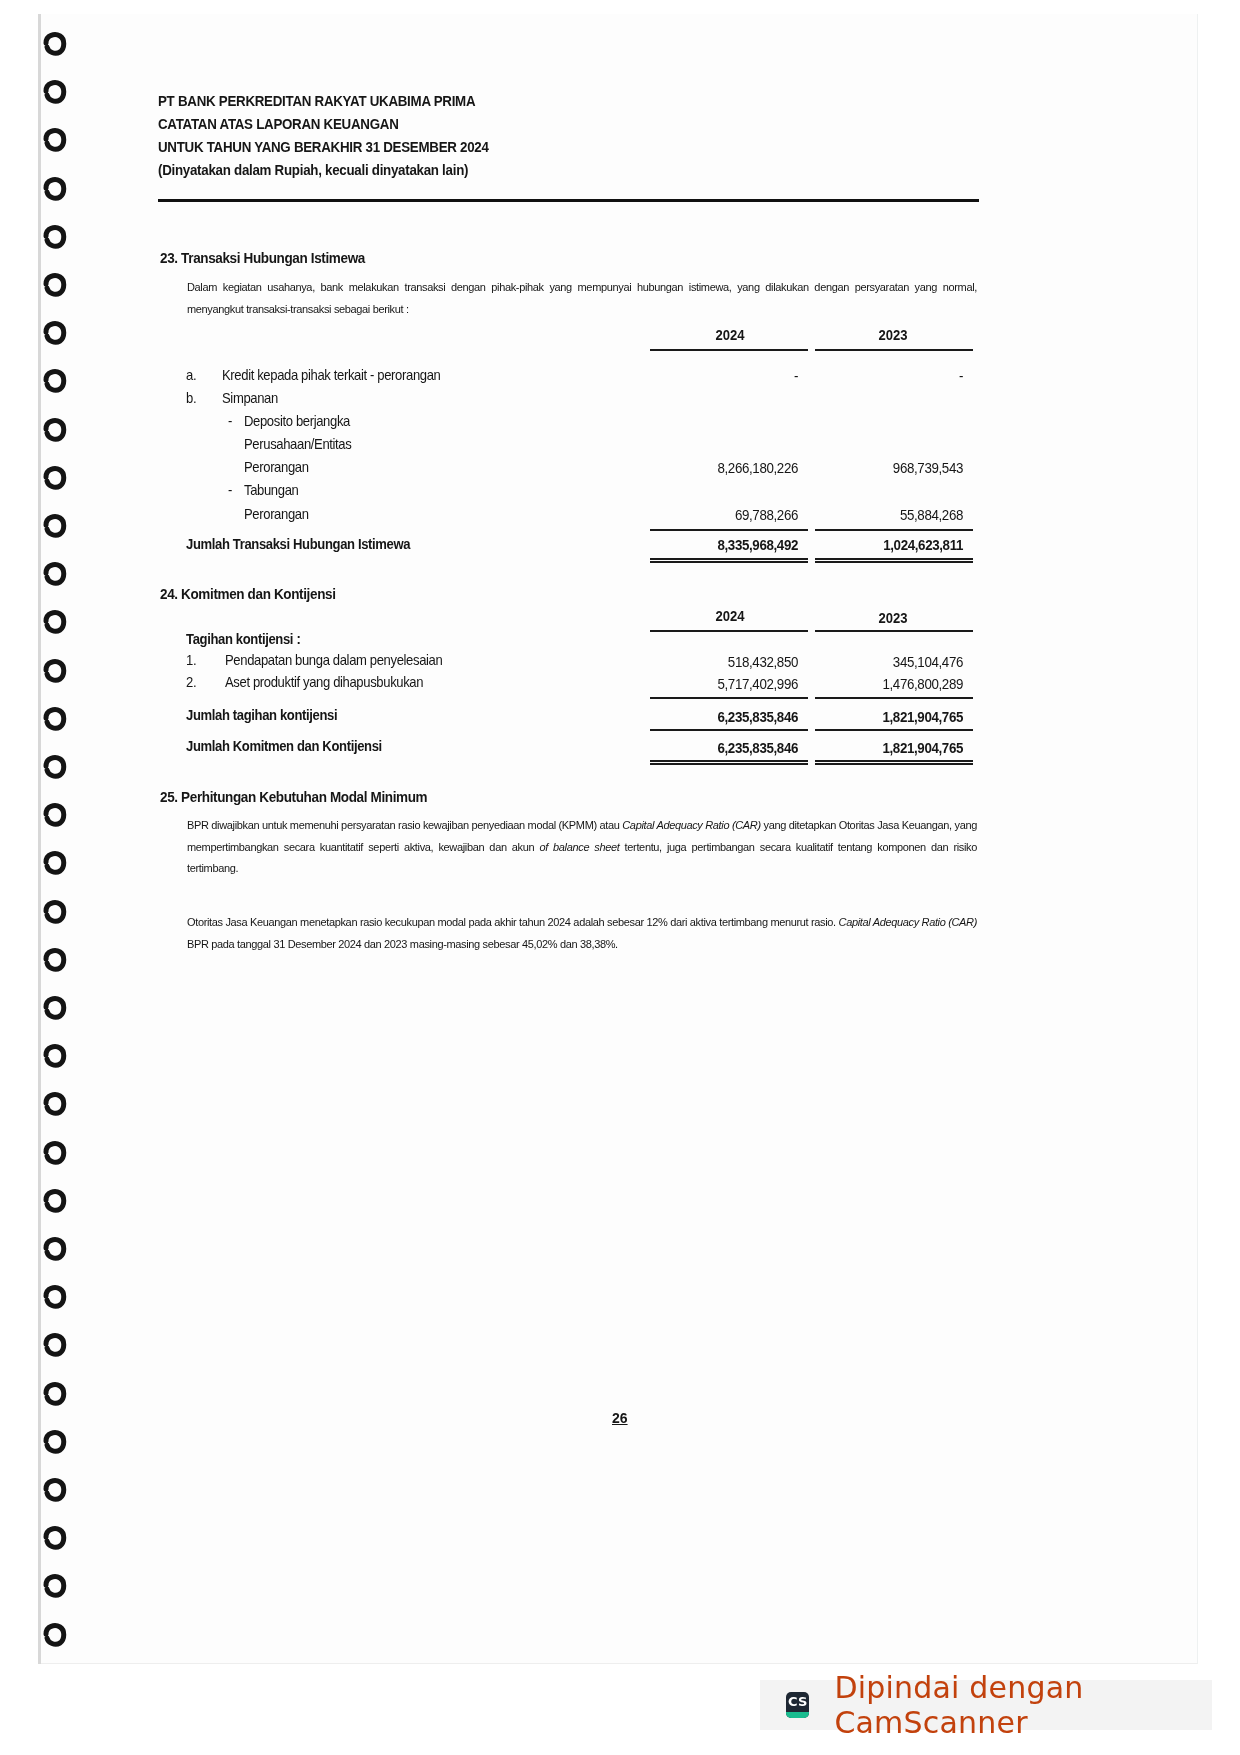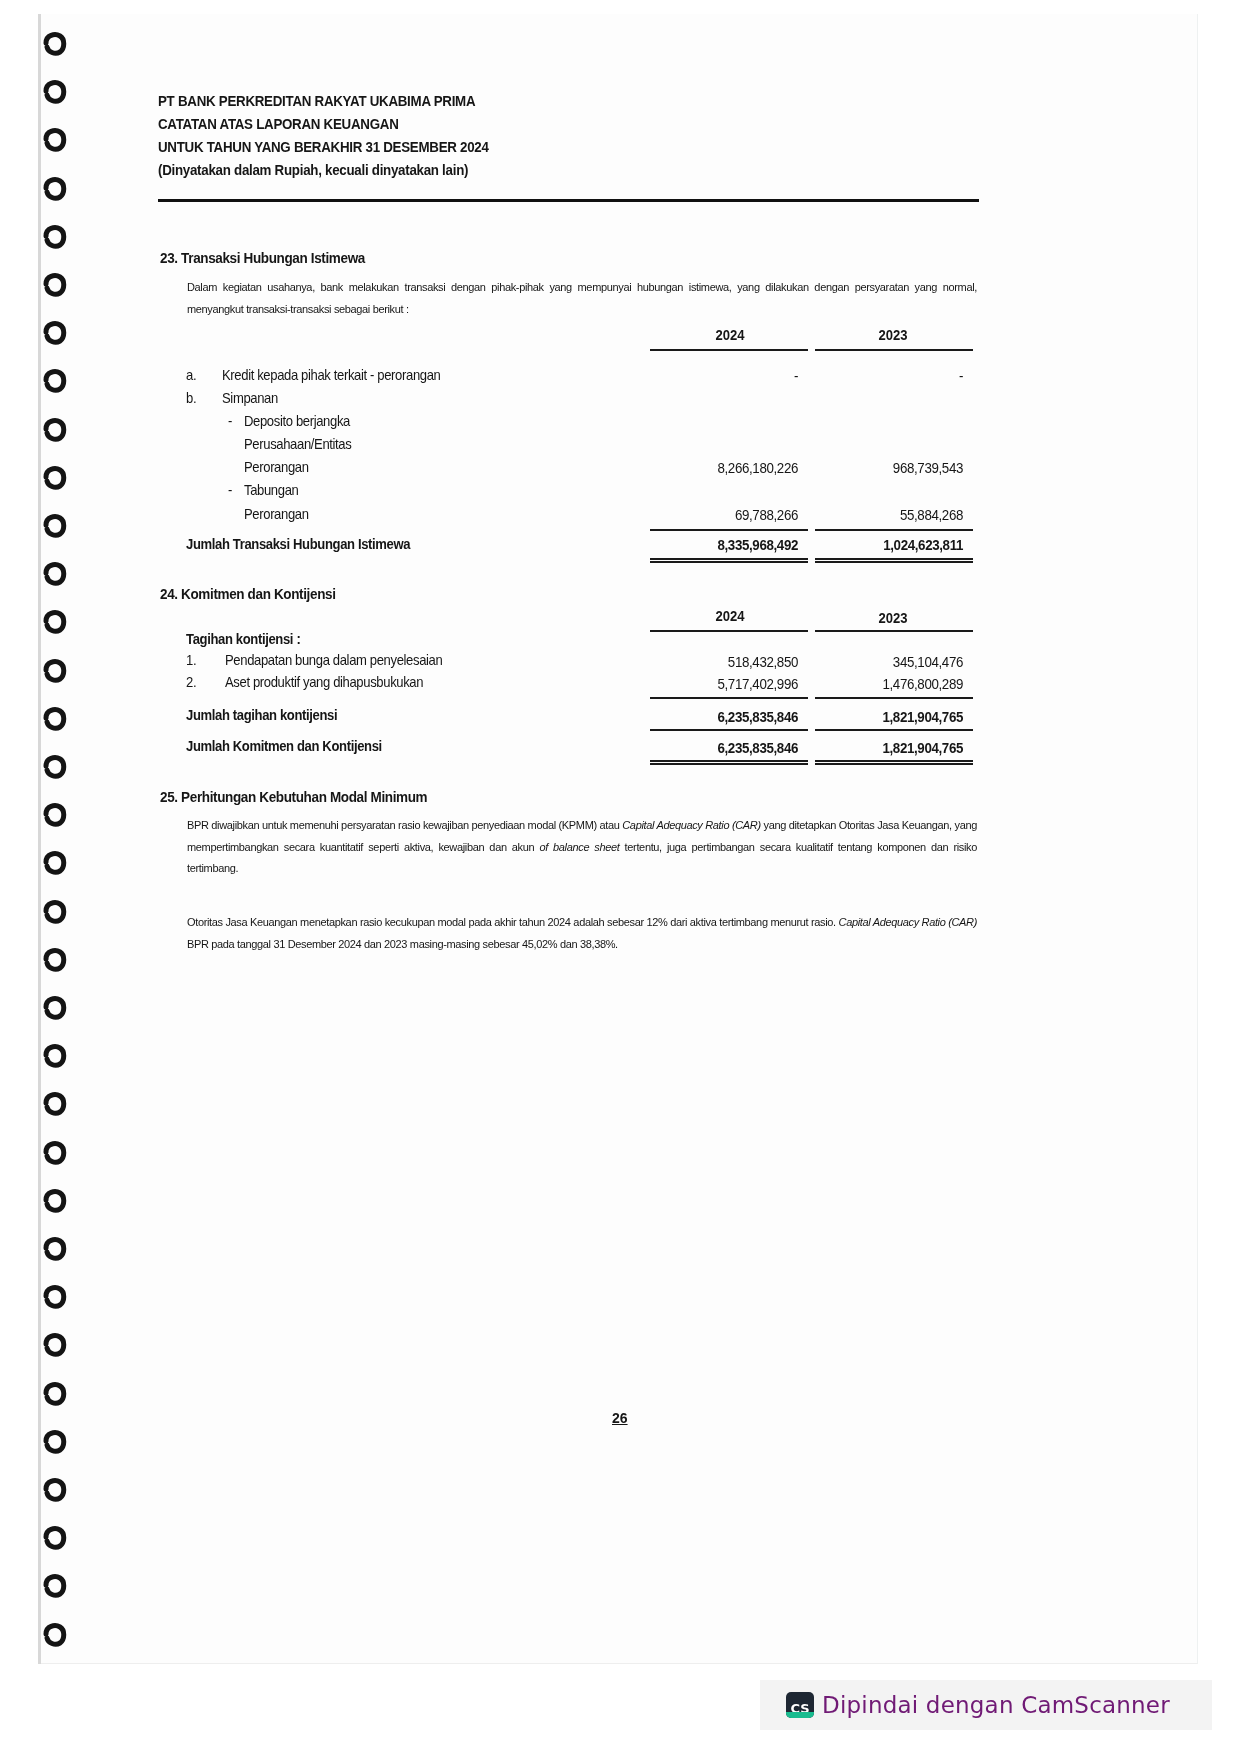--- a/index.html
+++ b/index.html
@@ -24,24 +24,24 @@
     .num { position: absolute; font-size: 14.5px; text-align: right; width: 160px; letter-spacing: -0.4px; transform: scaleX(0.92); transform-origin: right; white-space: nowrap; }
     .num.bold { font-weight: bold; }
     .col-head { position: absolute; font-weight: bold; font-size: 14.5px; text-align: center; width: 150px; transform: scaleX(0.9); }
 
     .rule { position: absolute; height: 2px; background: #1a1a1a; }
     .rule.double { height: 5px; background: transparent; border-top: 2px solid #1a1a1a; border-bottom: 2px solid #1a1a1a; }
 
     .page-number { position: absolute; left: 612px; top: 1410px; font-weight: bold; font-size: 14px; text-decoration: underline; }
 
     .watermark { position: absolute; left: 760px; top: 1680px; width: 452px; height: 50px; background: #f3f3f3; display: flex; align-items: center; padding-left: 26px; }
-    .cs-logo { width: 28px; height: 26px; border-radius: 5px; background: #1e2733; position: relative; overflow: hidden; display: flex; align-items: flex-end; justify-content: center; }
+    .cs-logo { width: 28px; height: 26px; border-radius: 5px; background: #1e2733; position: relative; overflow: hidden; display: flex; align-items: flex-start; justify-content: center; }
     .cs-logo span { color: #ffffff; font-weight: bold; font-size: 13px; line-height: 19px; font-family: "DejaVu Sans", sans-serif; }
     .cs-logo::after { content: ""; position: absolute; left: 0; right: 0; bottom: 0; height: 6px; background: #19bc8f; }
-    .watermark .wm-text { margin-left: 8px; font-family: "DejaVu Sans", sans-serif; font-size: 23px; color: #701a75; letter-spacing: 0.2px; }
+    .watermark .wm-text { margin-left: 25px; font-family: "DejaVu Sans", sans-serif; font-size: 30px; color: #c2410c; letter-spacing: 0.2px; }
   </style>
 </head>
 <body>
 
 <div class="page-bg"></div>
 <div class="binding-strip"></div>
 <div id="rings">
     <div class="ring" style="top: 30px;">
       <svg viewBox="0 0 26 26">
         <path d="M4 13 C4 5 13 3 18 6 C23 9 23 18 18 22 C13 25 6 22 5 17" fill="none" stroke="#141414" stroke-width="5" stroke-linecap="round"></path>

